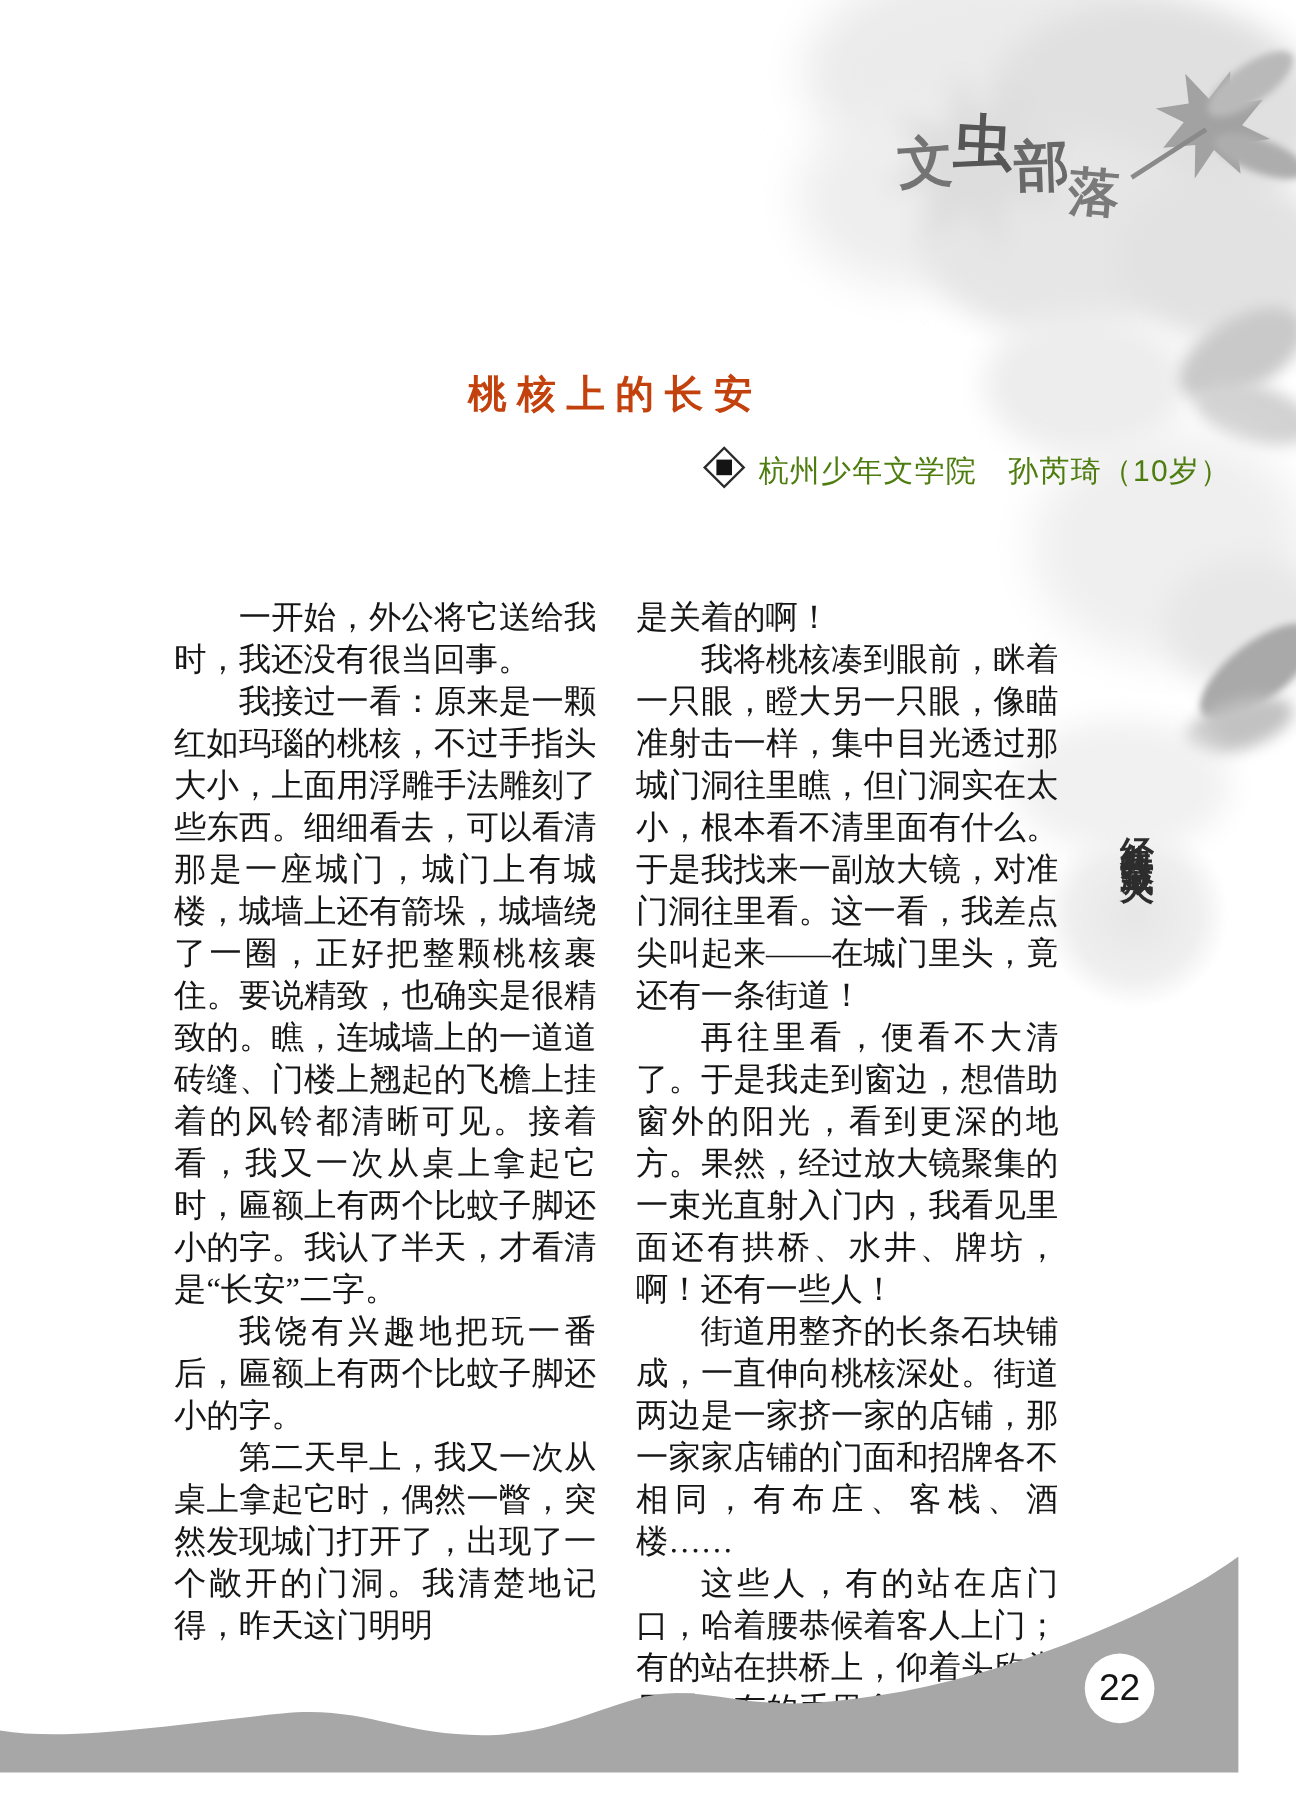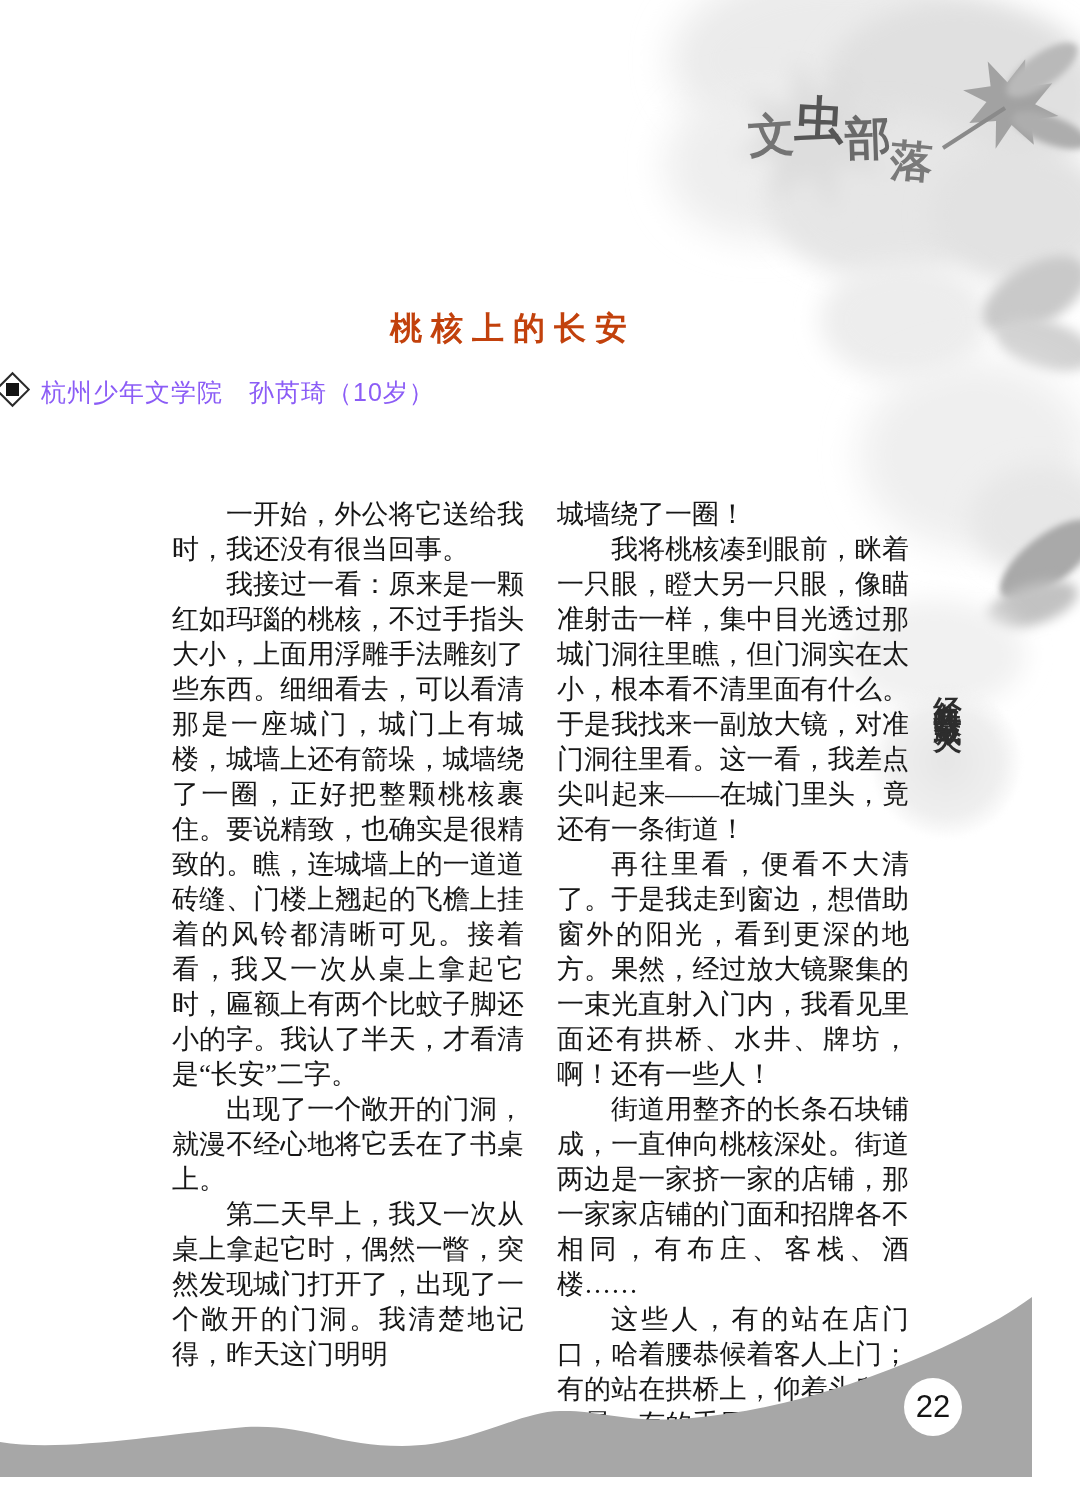--- a/index.html
+++ b/index.html
@@ -19,35 +19,35 @@
   .logo-c1{left:795px;top:95px;font-size:49px;color:#565656;transform:rotate(3deg);}
   .logo-c2{left:845px;top:115px;font-size:46px;color:#696969;transform:rotate(-2deg);}
   .logo-c3{left:890px;top:140px;font-size:43px;color:#7a7a7a;transform:rotate(5deg);}
   
   .title{
     position:absolute;left:0;top:286px;width:1026px;text-align:center;
     font-size:32px;font-weight:700;letter-spacing:9px;color:#c2410c;
     font-family:"Liberation Sans",sans-serif;z-index:2;
   }
   .byline{
-    position:absolute;left:0;top:376px;width:1026px;text-align:left;
-    font-size:25px;color:#8b5cf6;z-index:2;letter-spacing:1px;
+    position:absolute;left:0;top:376px;width:1026px;text-align:right;
+    font-size:25px;color:#4d7c0f;z-index:2;letter-spacing:1px;
   }
   .diamond{
     position:relative;display:inline-block;width:21px;height:21px;
     border:2px solid #2b2b2b;transform:rotate(45deg);
     margin-right:16px;vertical-align:-1px;
   }
   .diamond::after{
     content:"";position:absolute;left:4px;top:4px;width:13px;height:13px;
     background:#141414;transform:rotate(-45deg);
   }
   
   .body{
-    position:absolute;left:145px;top:497px;width:737px;display:flex;gap:33px;z-index:2;margin-left:27px;
+    position:absolute;left:145px;top:497px;width:737px;display:flex;gap:33px;z-index:2;
   }
   .colm{
     width:352px;font-family:"Liberation Serif",serif;font-size:27px;
     line-height:35px;color:#161616;text-align:justify;
     word-break:break-all;
   }
   .colm p{margin:0;text-indent:2em;}
   .colm p.cont{text-indent:0;}
   
   .stamp{
@@ -126,25 +126,25 @@
   <h1 class="title">桃核上的长安</h1>
 
   <div class="byline">
     <span class="diamond"></span><span>杭州少年文学院　孙芮琦（10岁）</span>
   </div>
 
   <div class="body">
     <div class="colm">
       <p>一开始，外公将它送给我时，我还没有很当回事。</p>
       <p>我接过一看：原来是一颗红如玛瑙的桃核，不过手指头大小，上面用浮雕手法雕刻了些东西。细细看去，可以看清那是一座城门，城门上有城楼，城墙上还有箭垛，城墙绕了一圈，正好把整颗桃核裹住。要说精致，也确实是很精致的。瞧，连城墙上的一道道砖缝、门楼上翘起的飞檐上挂着的风铃都清晰可见。接着看，我又一次从桌上拿起它时，匾额上有两个比蚊子脚还小的字。我认了半天，才看清是“长安”二字。</p>
-      <p>出现了一个敞开的门洞，就漫不经心地将它丢在了书桌上。</p>
+      <p>我饶有兴趣地把玩一番后，匾额上有两个比蚊子脚还小的字。</p>
       <p>第二天早上，我又一次从桌上拿起它时，偶然一瞥，突然发现城门打开了，出现了一个敞开的门洞。我清楚地记得，昨天这门明明</p>
     </div>
     <div class="colm">
-      <p class="cont">城墙绕了一圈！</p>
+      <p class="cont">是关着的啊！</p>
       <p>我将桃核凑到眼前，眯着一只眼，瞪大另一只眼，像瞄准射击一样，集中目光透过那城门洞往里瞧，但门洞实在太小，根本看不清里面有什么。于是我找来一副放大镜，对准门洞往里看。这一看，我差点尖叫起来——在城门里头，竟还有一条街道！</p>
       <p>再往里看，便看不大清了。于是我走到窗边，想借助窗外的阳光，看到更深的地方。果然，经过放大镜聚集的一束光直射入门内，我看见里面还有拱桥、水井、牌坊，啊！还有一些人！</p>
       <p>街道用整齐的长条石块铺成，一直伸向桃核深处。街道两边是一家挤一家的店铺，那一家家店铺的门面和招牌各不相同，有布庄、客栈、酒楼……</p>
       <p>这些人，有的站在店门口，哈着腰恭候着客人上门；有的站在拱桥上，仰着头欣赏风景；有的手里拿着食盒，像是在沿街卖点心……</p>
     </div>
   </div>
 
   <div class="stamp"></div>
   <div class="vlabel">经典收藏夹</div>
 

